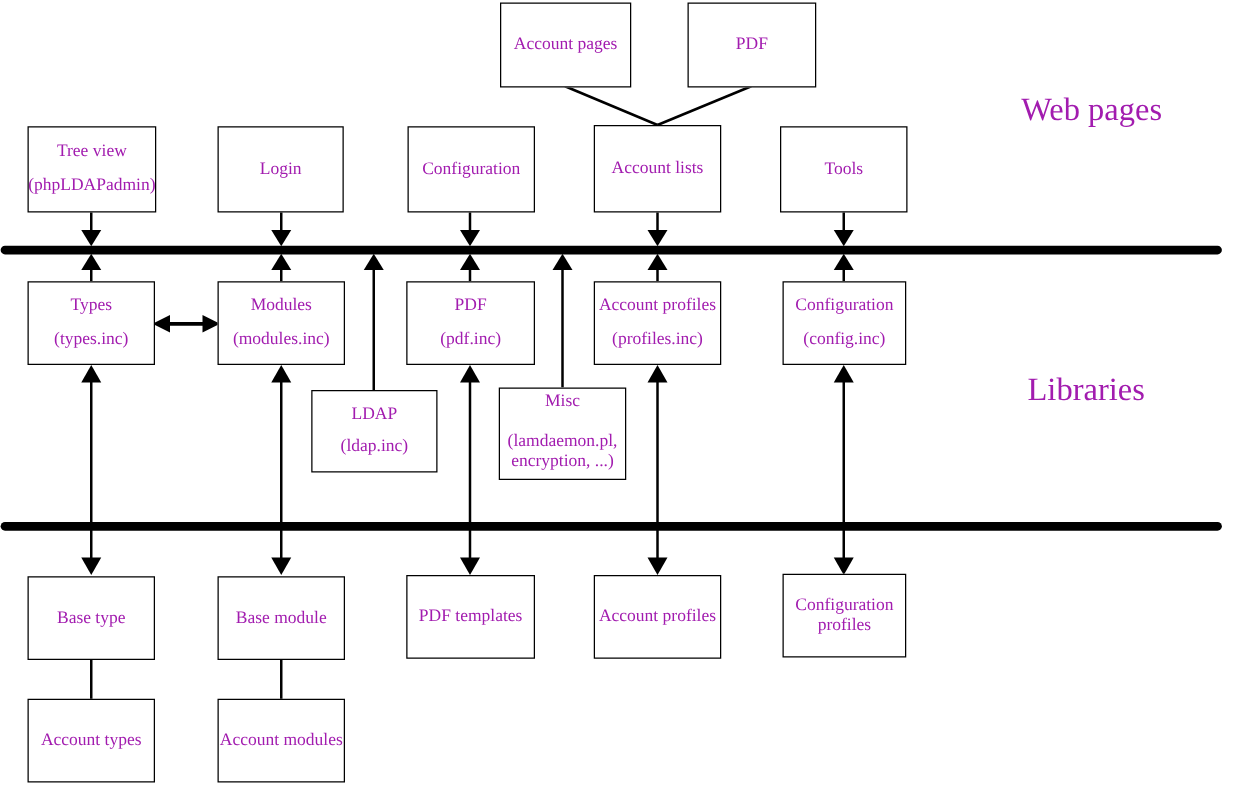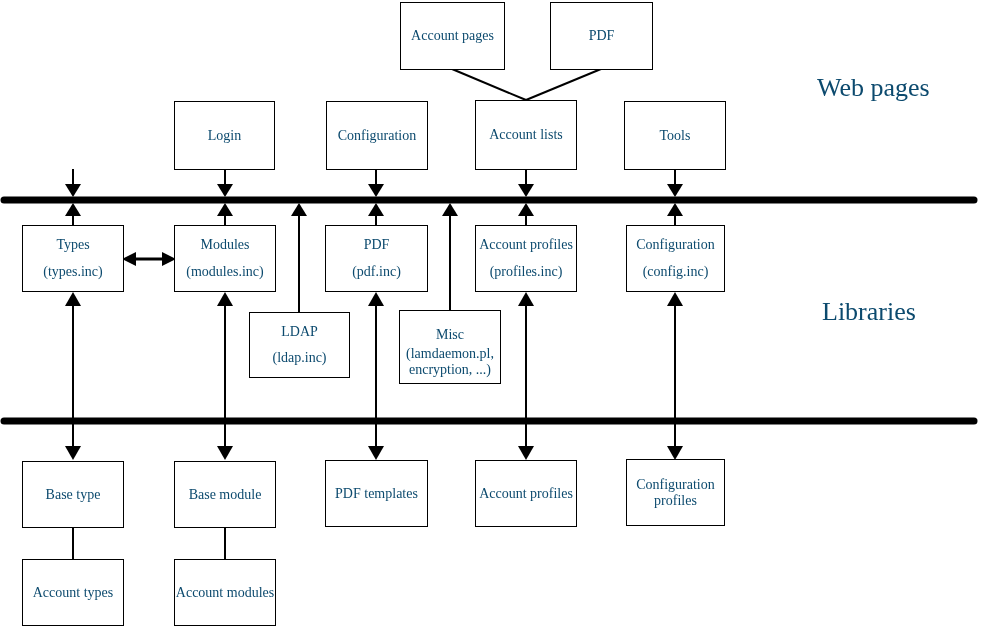--- a/index.html
+++ b/index.html
@@ -1,27 +1,27 @@
 <!DOCTYPE html>
 <html><head>
 <meta charset="utf-8">
 <style>
   html,body{margin:0;padding:0;background:#ffffff;}
   .diagram{position:relative;width:988px;height:628px;background:#ffffff;overflow:hidden;
-           font-family:"Liberation Serif","DejaVu Serif",serif;color:#0c4a6e;}
+           font-family:"Liberation Serif","DejaVu Serif",serif;color:#a21caf;}
   .connectors{position:absolute;left:0;top:0;width:988px;height:628px;}
   .connectors line{stroke:#000000;stroke-width:2;}
   .connectors line.bus{stroke-width:7;stroke-linecap:round;}
   .connectors line.harrow{stroke-width:3;}
   .connectors polygon{fill:#000000;stroke:none;}
   .box{position:absolute;box-sizing:border-box;border:1px solid #000000;background:#ffffff;
        display:flex;flex-direction:column;align-items:center;justify-content:center;
        text-align:center;font-size:14px;line-height:16px;}
   .box.two{justify-content:space-evenly;}
-  .box.misc{justify-content:space-between;padding:16px 0 5px 0;}
+  .box.misc{justify-content:space-between;padding:3px 0 5px 0;}
   .box span{display:block;white-space:nowrap;}
   .section-label{position:absolute;font-size:26px;line-height:26px;white-space:nowrap;}
 </style>
 </head>
 <body>
 
 <div class="diagram">
 
   <svg class="connectors" width="988" height="628" viewBox="0 0 988 628" xmlns="http://www.w3.org/2000/svg">
 
@@ -129,20 +129,24 @@
     </g>
   </svg>
 
   <div class="box" style="left:400px;top:2px;width:105px;height:68px">
     <span>Account pages</span>
   </div>
   <div class="box" style="left:550px;top:2px;width:103px;height:68px">
     <span>PDF</span>
   </div>
 
+  <div class="box two" style="left:22px;top:101px;width:103px;height:69px">
+    <span>Tree view</span>
+    <span>(phpLDAPadmin)</span>
+  </div>
   <div class="box" style="left:174px;top:101px;width:101px;height:69px">
     <span>Login</span>
   </div>
   <div class="box" style="left:326px;top:101px;width:102px;height:69px">
     <span>Configuration</span>
   </div>
   <div class="box" style="left:475px;top:100px;width:102px;height:70px">
     <span>Account lists</span>
   </div>
   <div class="box" style="left:624px;top:101px;width:102px;height:69px">

